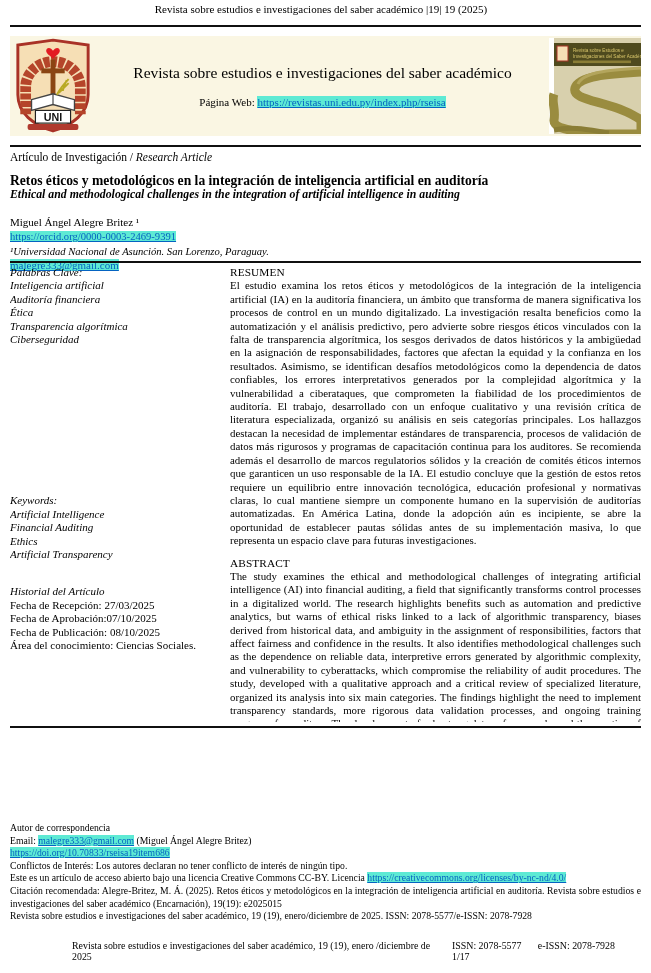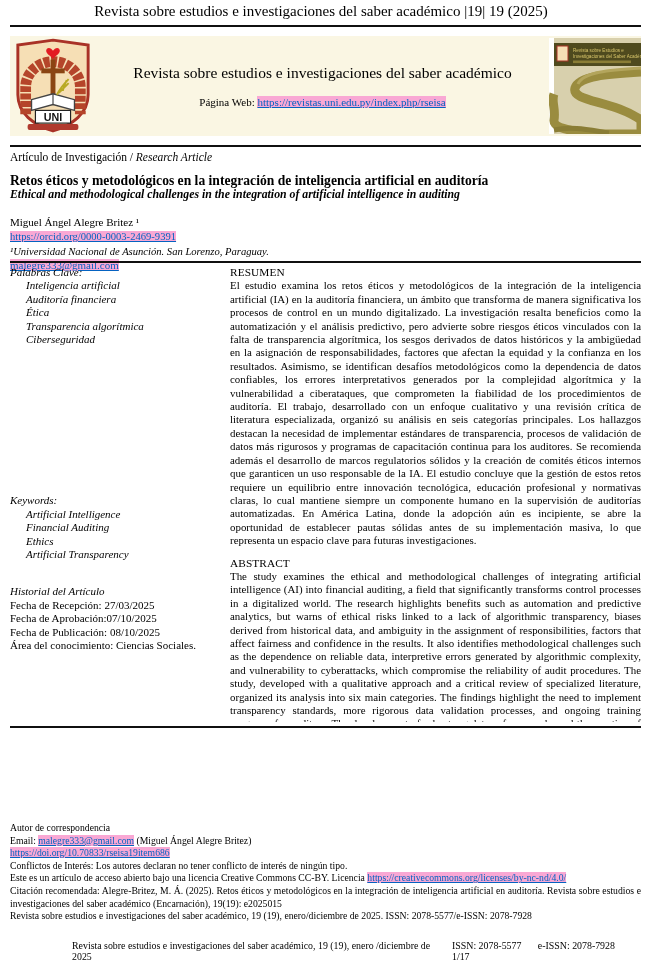--- a/index.html
+++ b/index.html
@@ -1,53 +1,53 @@
 <!DOCTYPE html>
 <html><head>
 <meta charset="utf-8">
 <style>
   * { box-sizing: border-box; }
   html,body { margin:0; padding:0; background:#ffffff; }
   body { width:651px; height:973px; font-family:"Liberation Serif", serif; color:#000; }
   .page { position:relative; width:651px; height:973px; overflow:hidden; background:#fff; }
 
-  .running-head { position:absolute; top:3px; left:0; right:9px; text-align:center; font-size:15px; }
+  .running-head { position:absolute; top:3px; left:0; right:9px; text-align:center; font-size:11px; }
 
   .rule { position:absolute; left:10px; right:10px; background:#101010; }
   .rule-1 { top:25px; height:2px; }
   .rule-2 { top:145px; height:2px; }
   .rule-3 { top:261px; height:2px; }
   .rule-4 { top:726px; height:2px; }
 
   .masthead { position:absolute; top:36px; left:10px; right:10px; height:100px;
               background:#faf6e3; display:flex; align-items:center; }
   .masthead-logo { width:86px; height:98px; flex:0 0 86px; display:flex; align-items:center; justify-content:center; }
   .masthead-center { flex:1; text-align:center; padding:0 6px; }
   .masthead-title { font-size:15.5px; margin-bottom:14px; }
   .masthead-web { font-size:11px; }
   .masthead-cover { width:92px; height:96px; flex:0 0 92px; }
 
   .link { color:#0563c1; text-decoration:underline; cursor:pointer; }
-  .shaded { background:#f9a8d4; }
+  .shaded { background:#5eead4; }
 
   .article-head { position:absolute; top:151px; left:10px; right:10px; font-size:11px; line-height:13.5px; }
   .article-type { font-size:11.5px; margin-bottom:9px; }
   .article-title { font-size:13.6px; font-weight:bold; margin-bottom:1px; }
   .article-title-en { font-size:11.8px; font-weight:bold; font-style:italic; margin-bottom:14px; }
   .author-line { margin-bottom:1px; }
   .orcid-line { font-size:10.6px; margin-bottom:1px; }
   .affiliation { font-size:10.6px; font-style:italic; margin-bottom:1px; }
 
   .two-col { position:absolute; top:266px; left:10px; right:10px; display:flex; height:456px; overflow:hidden; }
   .col-left { flex:0 0 212px; font-size:11px; line-height:13.4px; }
   .col-right { flex:1; margin-left:8px; font-size:10.9px; line-height:13.4px; }
 
   .section-heading { font-size:11.3px; letter-spacing:0.1px; }
   .kw-label { font-style:italic; }
-  .kw-item { font-style:italic;margin-left:16px; }
+  .kw-item { font-style:italic; }
   .left-block-2 { margin-top:148px; }
   .left-block-3 { margin-top:24px; }
   .hist-label { font-style:italic; }
 
   .abstract-par { text-align:justify; }
   .resumen-block { margin-bottom:9px; }
 
   .footer-block { position:absolute; top:822px; left:10px; right:10px; font-size:9.7px; line-height:12.6px; }
   .footer-block .ln { margin:0; }
   .citation-ln { text-align:justify; }

